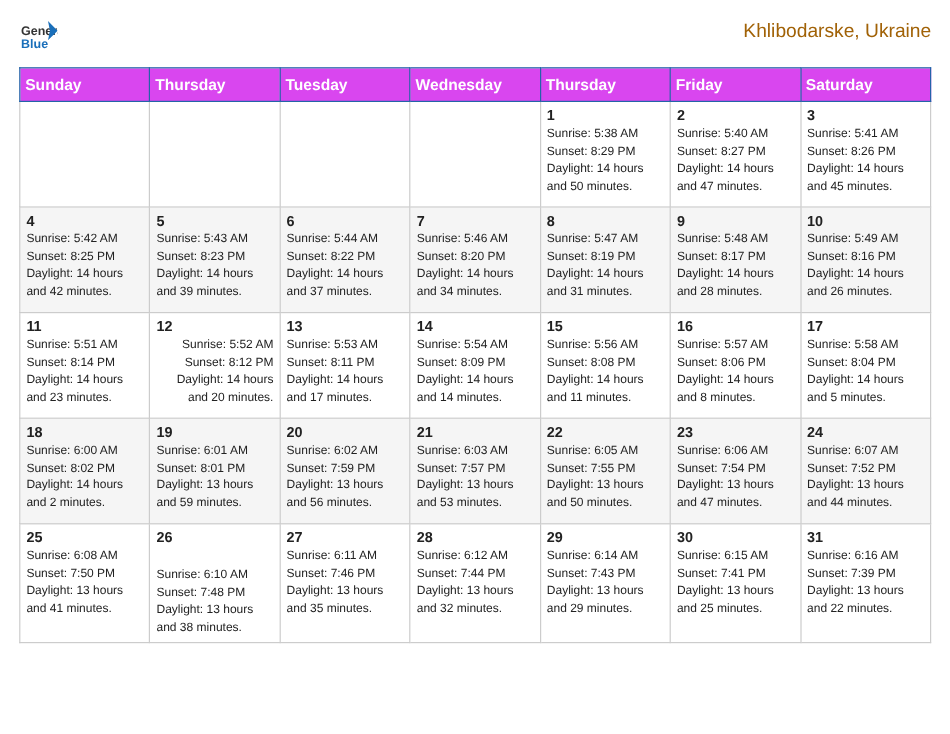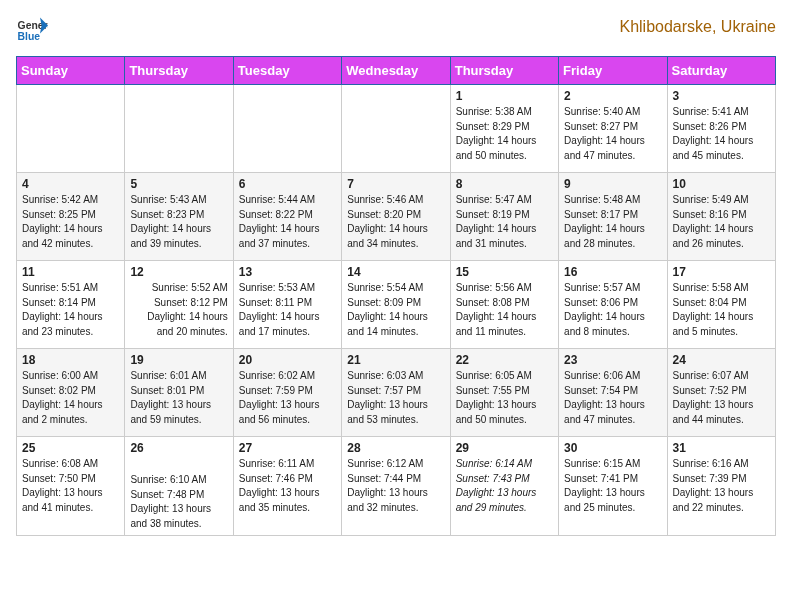--- a/index.html
+++ b/index.html
@@ -285,21 +285,21 @@
 Daylight: 13 hours and 35 minutes.</div>
         </td>
         <td>
           <span class="day-num">28</span>
           <div class="cell-info" style="white-space: pre-line;">Sunrise: 6:12 AM
 Sunset: 7:44 PM
 Daylight: 13 hours and 32 minutes.</div>
         </td>
         <td>
           <span class="day-num">29</span>
-          <div class="cell-info" style="white-space: pre-line; font-style: italic;">Sunrise: 6:14 AM
+          <div class="cell-info" style="white-space: pre-line;">Sunrise: 6:14 AM
 Sunset: 7:43 PM
 Daylight: 13 hours and 29 minutes.</div>
         </td>
         <td>
           <span class="day-num">30</span>
           <div class="cell-info" style="white-space: pre-line;">Sunrise: 6:15 AM
 Sunset: 7:41 PM
 Daylight: 13 hours and 25 minutes.</div>
         </td>
         <td>

